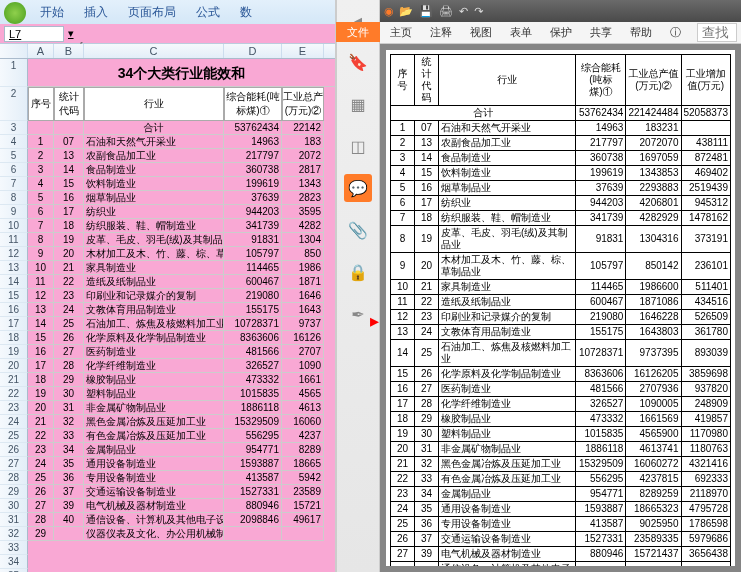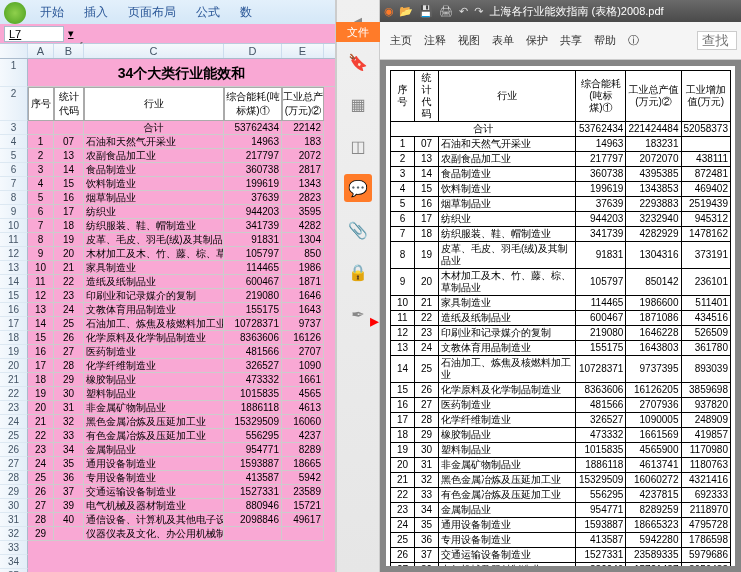--- a/index.html
+++ b/index.html
@@ -31,21 +31,21 @@
 .c-v2{width:42px;text-align:right;}
 
 .mid-bar{width:44px;background:linear-gradient(#f0f0f0,#e6e6e6);border-left:1px solid #ccc;border-right:1px solid #ccc;display:flex;flex-direction:column;align-items:center;padding-top:6px;gap:14px;}
 .mid-bar .btn{width:28px;height:28px;display:flex;align-items:center;justify-content:center;color:#888;font-size:16px;}
 .file-btn{width:44px;height:20px;background:#ff7b29;color:#fff;font-size:11px;text-align:center;line-height:20px;position:absolute;left:336px;top:22px;}
 .arrow{position:absolute;left:370px;top:310px;color:red;font-size:18px;}
 
 .right-pane{flex:1;display:flex;flex-direction:column;background:#fff;}
 .pdf-toolbar{height:22px;background:linear-gradient(#6a6a6a,#4a4a4a);display:flex;align-items:center;padding:0 4px;gap:6px;color:#ddd;font-size:11px;}
 .pdf-title{color:#fff;font-size:11px;}
-.pdf-menu{height:38px;background:#f5f5f5;border-bottom:1px solid #ccc;display:flex;align-items:center;font-size:11px;gap:0;padding:0 4px;color:#333;}
+.pdf-menu{height:22px;background:#f5f5f5;border-bottom:1px solid #ccc;display:flex;align-items:center;font-size:11px;gap:6px;padding:0 4px;color:#333;}
 .pdf-menu span{padding:2px 6px;}
 .pdf-menu .search{margin-left:auto;border:1px solid #ccc;padding:1px 4px;background:#fff;width:40px;}
 .pdf-body{flex:1;background:#858585;padding:6px;overflow:hidden;}
 .pdf-page{background:#fff;height:100%;padding:4px;overflow:hidden;}
 .pdf-table{width:100%;border-collapse:collapse;font-size:10px;}
 .pdf-table th,.pdf-table td{border:1px solid #000;padding:1px 2px;line-height:12px;}
 .pdf-table th{font-weight:normal;text-align:center;}
 .pdf-table .num{text-align:right;}
 .pdf-table .ctr{text-align:center;}
 .lock{color:#f5a623;}
@@ -355,21 +355,20 @@
 <div class="arrow">▸</div>
 
 <div class="right-pane">
   <div class="pdf-toolbar">
     <span style="color:#ff7b29">◉</span>
     <span>📂</span>
     <span>💾</span>
     <span>🖨</span>
     <span>↶</span>
     <span>↷</span>
-    <span class="pdf-title">上海各行业能效指南 (表格)2008.pdf</span>
   </div>
   <div class="pdf-menu">
     <span>主页</span>
     <span>注释</span>
     <span>视图</span>
     <span>表单</span>
     <span>保护</span>
     <span>共享</span>
     <span>帮助</span>
     <span>ⓘ</span>
@@ -409,21 +408,21 @@
               <td>农副食品加工业</td>
               <td class="num">217797</td>
               <td class="num">2072070</td>
               <td class="num">438111</td>
             </tr>
             <tr>
               <td class="ctr">3</td>
               <td class="ctr">14</td>
               <td>食品制造业</td>
               <td class="num">360738</td>
-              <td class="num">4395385</td>
+              <td class="num">1697059</td>
               <td class="num">872481</td>
             </tr>
             <tr>
               <td class="ctr">4</td>
               <td class="ctr">15</td>
               <td>饮料制造业</td>
               <td class="num">199619</td>
               <td class="num">1343853</td>
               <td class="num">469402</td>
             </tr>
@@ -433,21 +432,21 @@
               <td>烟草制品业</td>
               <td class="num">37639</td>
               <td class="num">2293883</td>
               <td class="num">2519439</td>
             </tr>
             <tr>
               <td class="ctr">6</td>
               <td class="ctr">17</td>
               <td>纺织业</td>
               <td class="num">944203</td>
-              <td class="num">3232940</td>
+              <td class="num">4206801</td>
               <td class="num">945312</td>
             </tr>
             <tr>
               <td class="ctr">7</td>
               <td class="ctr">18</td>
               <td>纺织服装、鞋、帽制造业</td>
               <td class="num">341739</td>
               <td class="num">4282929</td>
               <td class="num">1478162</td>
             </tr>
@@ -585,21 +584,21 @@
               <td>通用设备制造业</td>
               <td class="num">1593887</td>
               <td class="num">18665323</td>
               <td class="num">4795728</td>
             </tr>
             <tr>
               <td class="ctr">25</td>
               <td class="ctr">36</td>
               <td>专用设备制造业</td>
               <td class="num">413587</td>
-              <td class="num">5942280</td>
+              <td class="num">9025950</td>
               <td class="num">1786598</td>
             </tr>
             <tr>
               <td class="ctr">26</td>
               <td class="ctr">37</td>
               <td>交通运输设备制造业</td>
               <td class="num">1527331</td>
               <td class="num">23589335</td>
               <td class="num">5979686</td>
             </tr>

